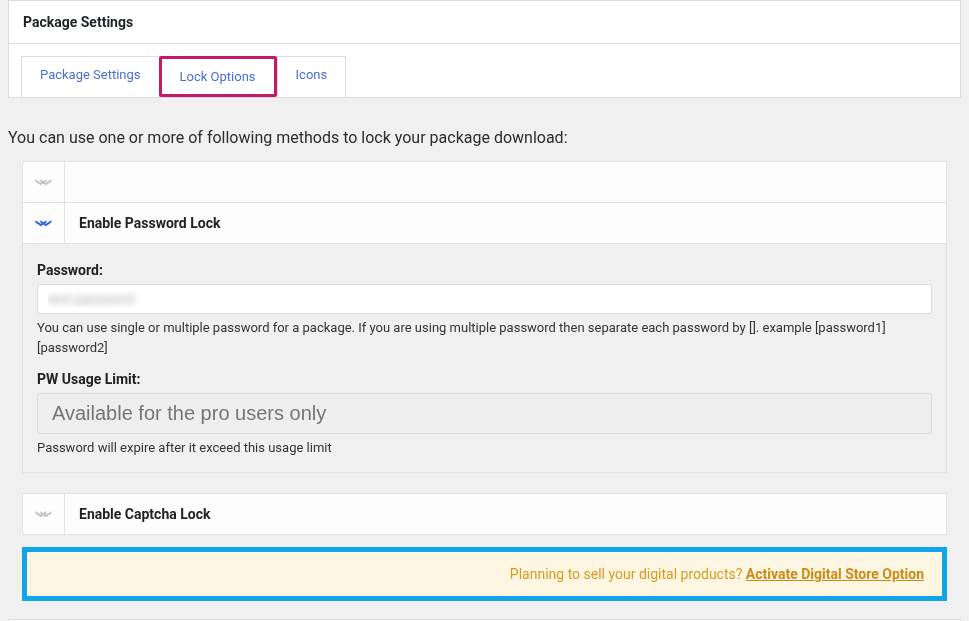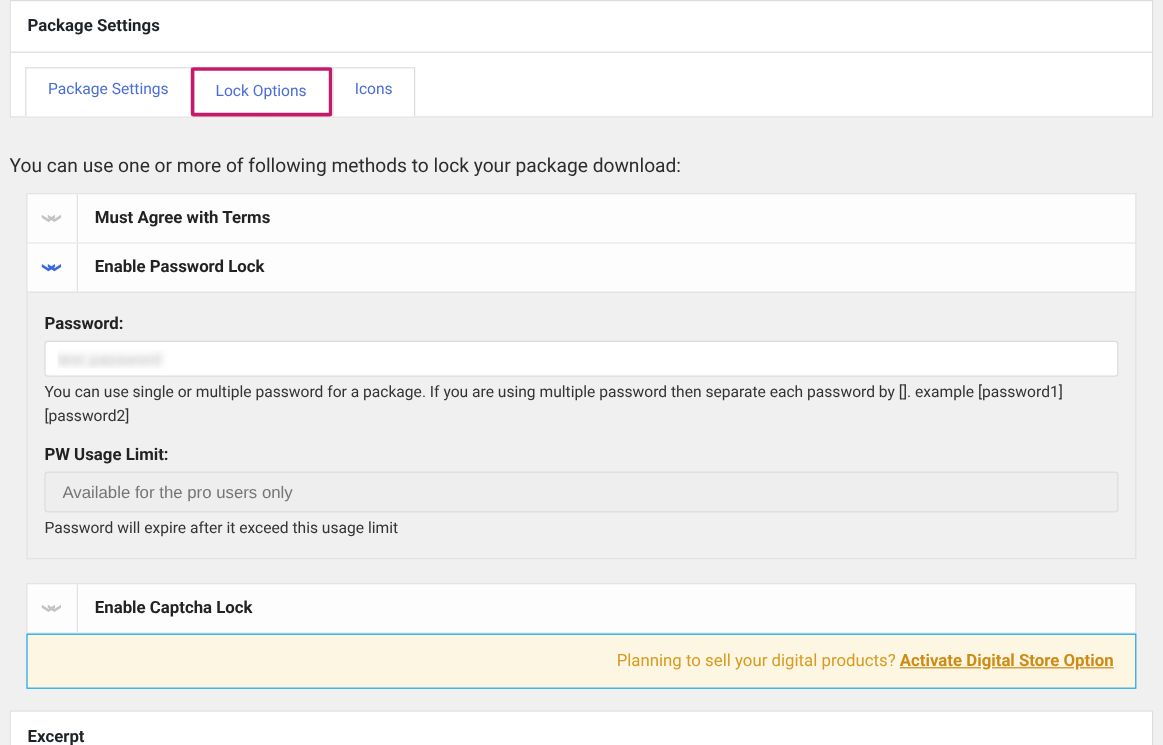--- a/index.html
+++ b/index.html
@@ -124,27 +124,27 @@
       font-size: 13px;
       color: #333;
       margin-top: 4px;
       line-height: 1.5;
     }
     .disabled-input {
       width: 100%;
       border: 1px solid #dcdcde;
       border-radius: 3px;
       padding: 8px 14px;
-      font-size: 14px;
+      font-size: 20px;
       background: #eeeeee;
       color: #701a75;
     }
     .promo-banner {
-      margin: 0 14px 16px 14px;
-      border: 1px solid #0ea5e9;
+      margin: 12px 14px 16px 14px;
+      border: 5px solid #0ea5e9;
       background: #fdf6e3;
       padding: 14px 18px;
       text-align: right;
       font-size: 14px;
     }
     .promo-text {
       color: #d89a1f;
     }
     .promo-link {
       color: #cf8a13;
@@ -183,21 +183,20 @@
   <div class="accordion">
 
     <div class="accordion-item">
       <div class="accordion-header">
         <div class="acc-icon-cell">
           <div class="double-check check-inactive" style="transform: rotate(90deg);">
             <span>❯</span>
               <span>❯</span>
           </div>
         </div>
-        <div class="acc-title-cell">Must Agree with Terms</div>
       </div>
     </div>
 
     <div class="accordion-item">
       <div class="accordion-header">
         <div class="acc-icon-cell">
           <div class="double-check check-active" style="transform: rotate(90deg);">
             <span>❯</span>
               <span>❯</span>
           </div>

